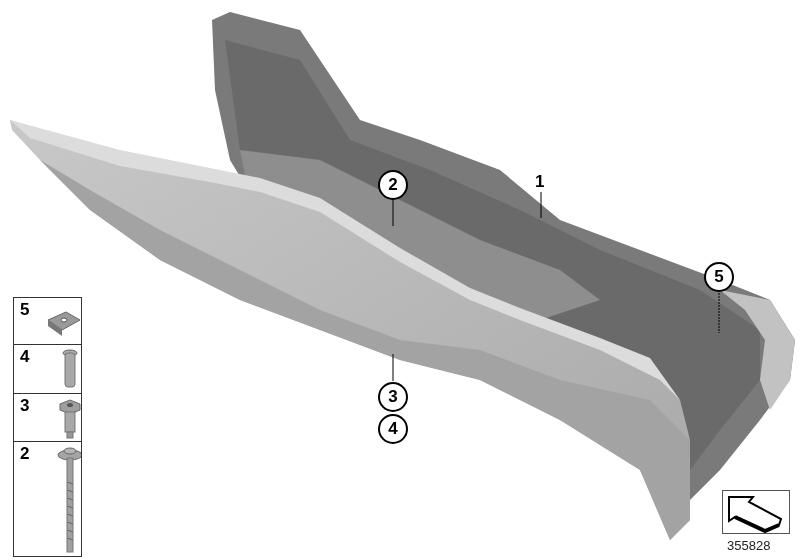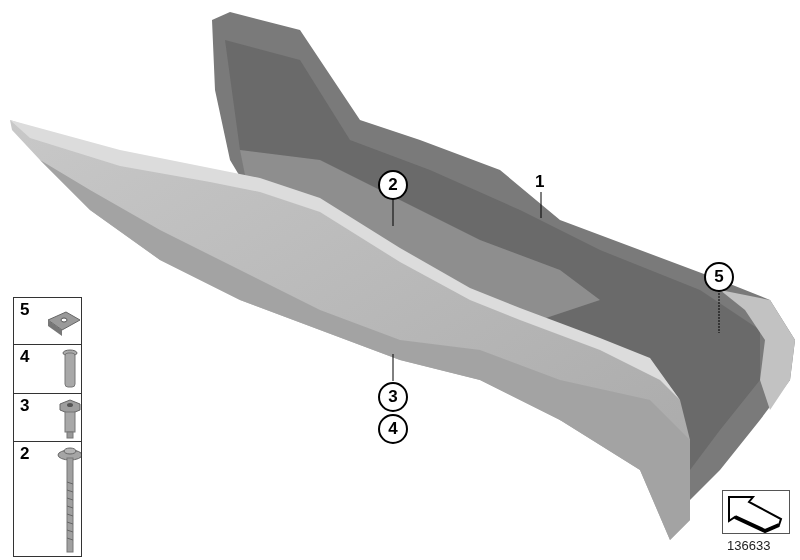--- a/index.html
+++ b/index.html
@@ -92,15 +92,15 @@
       </svg>
     </div>
   </div>
 
   <div class="orient-box">
     <svg width="66" height="42" style="position:absolute;left:0;top:0;">
       <path d="M6,6 L30,6 L26,11 L58,28 L56,34 L42,40 L12,26 L6,30 Z" fill="#fff" stroke="#000" stroke-width="2"></path>
       <path d="M12,26 L42,40 L56,34" fill="none" stroke="#000" stroke-width="4"></path>
     </svg>
   </div>
-  <div class="ref-num">136633</div>
+  <div class="ref-num">355828</div>
 
 </div>
 
 </body></html>

